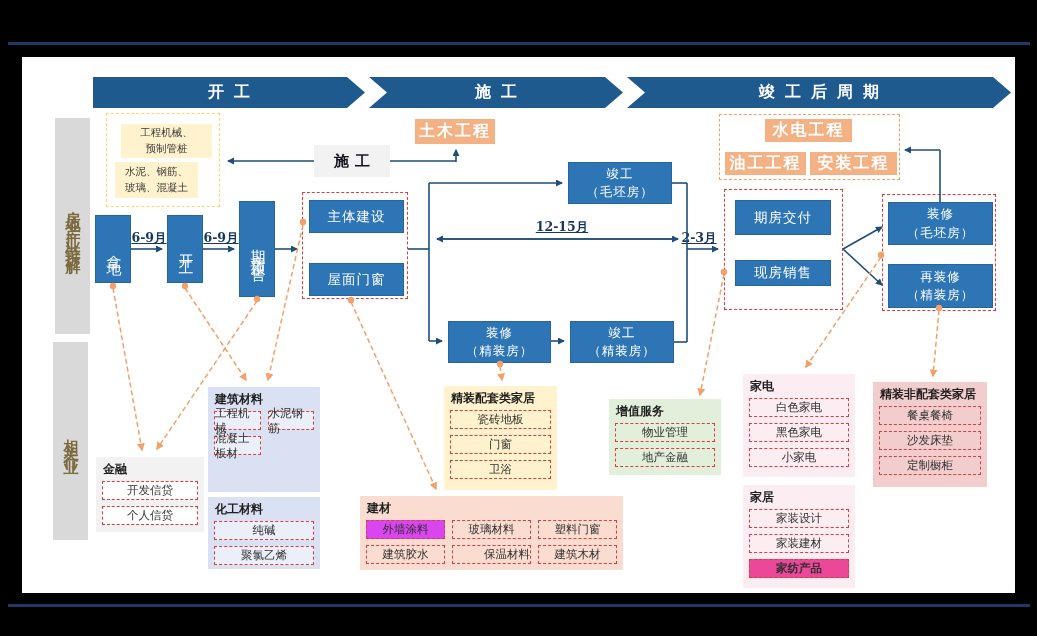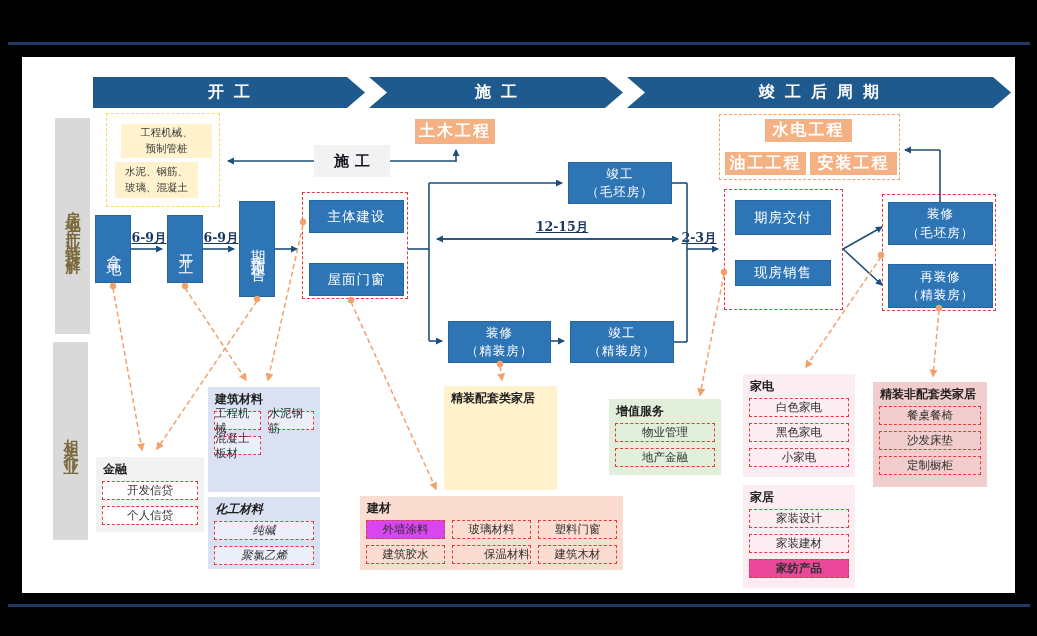--- a/index.html
+++ b/index.html
@@ -158,33 +158,44 @@
           <span>工程机械</span>
         </div>
         <div class="gitem" style="background: rgb(234, 239, 249);">
           <span>水泥钢筋</span>
         </div>
         <div class="gitem" style="background: rgb(234, 239, 249);">
           <span>混凝土板材</span>
         </div>
       </div>
     </div>
-    <div class="group abs" style="left: 208px; top: 497px; width: 112px; height: 72px; background: rgb(217, 225, 242); font-style: italic;">
+    <div class="group abs" style="left: 208px; top: 497px; width: 112px; height: 72px; background: rgb(217, 225, 242);">
       <div class="gtitle">化工材料</div>
       <div class="gitems" style="grid-template-columns: repeat(1, 1fr);">
         <div class="gitem" style="background: rgb(234, 239, 249);">
           <span>纯碱</span>
         </div>
         <div class="gitem" style="background: rgb(234, 239, 249);">
           <span>聚氯乙烯</span>
         </div>
       </div>
     </div>
     <div class="group abs" style="left: 444px; top: 386px; width: 113px; height: 104px; background: rgb(255, 242, 204);">
       <div class="gtitle">精装配套类家居</div>
+      <div class="gitems" style="grid-template-columns: repeat(1, 1fr);">
+        <div class="gitem" style="background: rgb(255, 242, 204);">
+          <span>瓷砖地板</span>
+        </div>
+        <div class="gitem" style="background: rgb(255, 242, 204);">
+          <span>门窗</span>
+        </div>
+        <div class="gitem" style="background: rgb(255, 242, 204);">
+          <span>卫浴</span>
+        </div>
+      </div>
     </div>
     <div class="group abs" style="left: 609px; top: 399px; width: 112px; height: 76px; background: rgb(226, 239, 218);">
       <div class="gtitle">增值服务</div>
       <div class="gitems" style="grid-template-columns: repeat(1, 1fr);">
         <div class="gitem" style="background: rgb(226, 239, 218);">
           <span>物业管理</span>
         </div>
         <div class="gitem" style="background: rgb(226, 239, 218);">
           <span>地产金融</span>
         </div>

